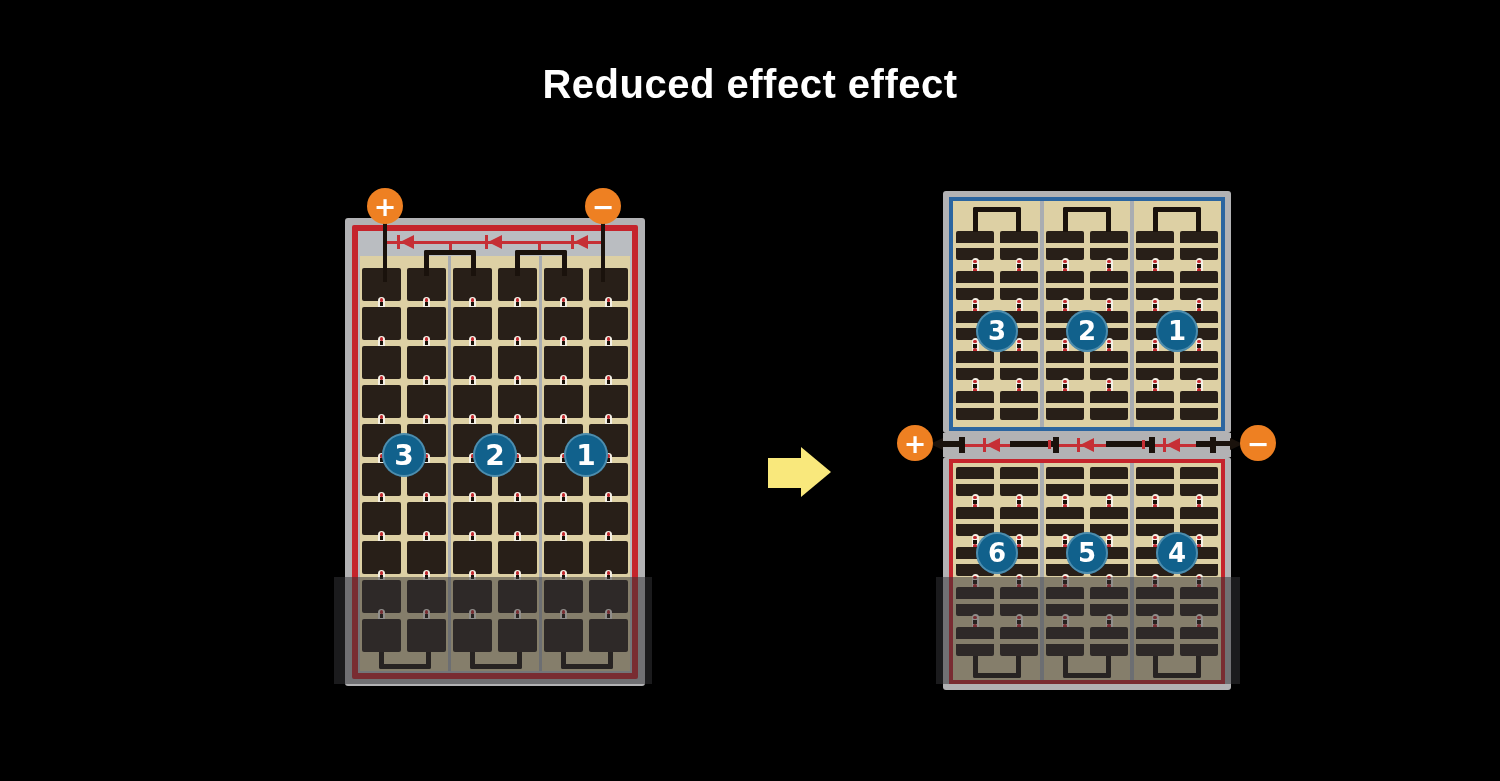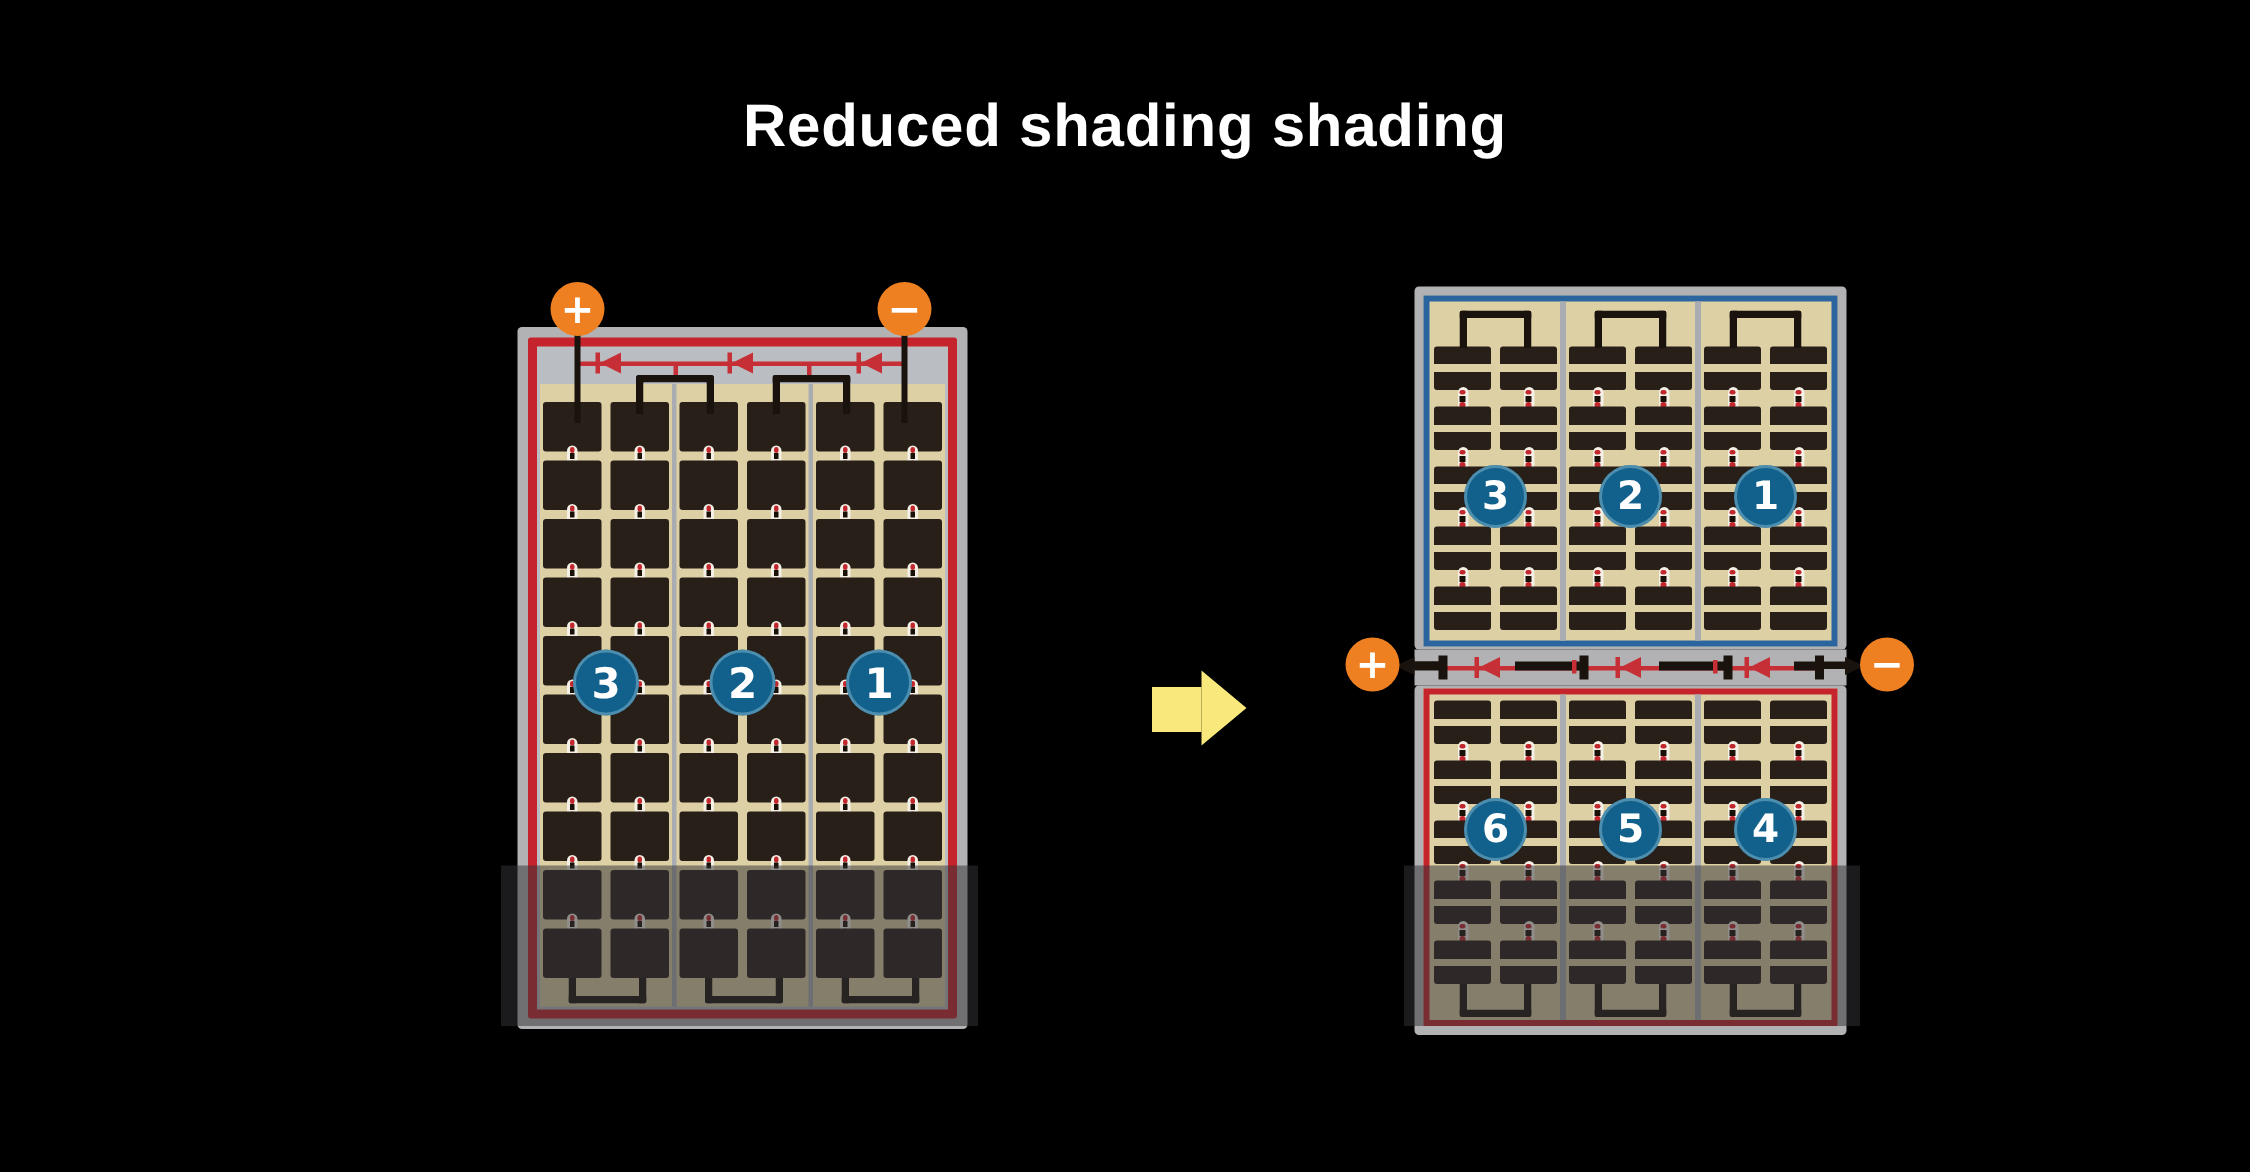--- a/index.html
+++ b/index.html
@@ -64,21 +64,21 @@
   .arrow-body{position:absolute;left:768px;top:458px;width:33px;height:30px;background:#f9e87c;}
   .arrow-head{position:absolute;left:801px;top:447px;width:0;height:0;
               border-top:25px solid transparent;border-bottom:25px solid transparent;
               border-left:30px solid #f9e87c;}
 </style>
 </head>
 <body>
 
 <div class="stage">
 
-  <div class="ttl">Reduced shading shading</div>
+  <div class="ttl">Reduced effect effect</div>
 
   <div class="panel" style="left:345px;top:218px;width:300px;height:468px;">
     <div class="redbox"></div>
 
     <div class="tan" style="left:15px;top:38px;width:270px;height:415px;">
       <div class="divider" style="left:88px;width:3px;"></div>
       <div class="divider" style="left:179px;width:3px;"></div>
 
       <div class="cellstring" style="left:0;top:0;width:88px;height:415px;">
         <div class="badge big" style="left:22px;top:177px;">3</div>

